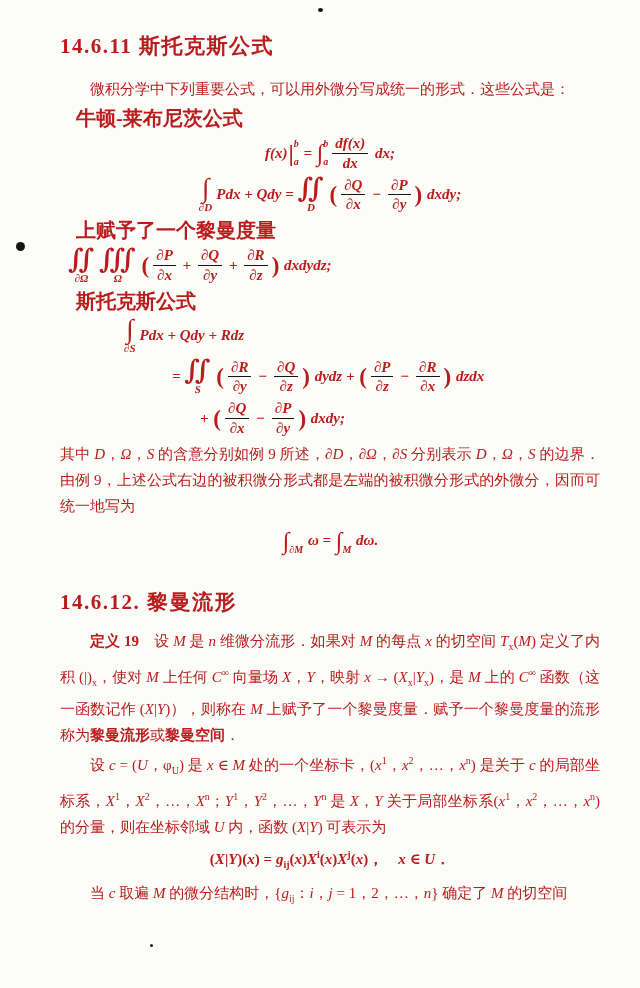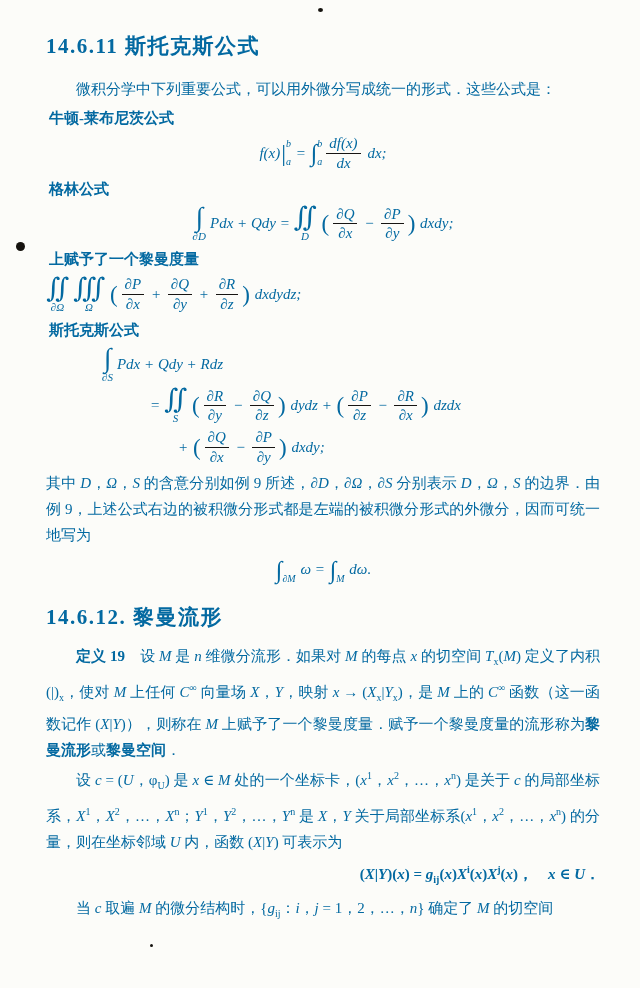--- a/index.html
+++ b/index.html
@@ -1,47 +1,47 @@
 <!DOCTYPE html>
 <html><head>
 <meta charset="utf-8">
 <style>
   html,body{margin:0;padding:0;background:#f4f4f0;}
   .page{position:relative;width:640px;height:988px;box-sizing:border-box;
-        padding:30px 40px 0 46px;background:#fcfcf9;color:#0369a1;
+        padding:30px 40px 0 60px;background:#fcfcf9;color:#b91c1c;
         font-family:"Liberation Serif","DejaVu Serif",serif;overflow:hidden;}
   .speck{position:absolute;background:#15130f;border-radius:50%;}
   .speck.top{left:318px;top:8px;width:5px;height:4px;}
   .speck.left{left:16px;top:242px;width:9px;height:9px;}
   .speck.bottom{left:150px;top:944px;width:3px;height:3px;}
   h1.h{font-size:21px;font-weight:bold;margin:2px 0 16px;letter-spacing:1.5px;}
-  h1.h2{margin-top:14px;margin-bottom:12px;}
+  h1.h2{margin-top:28px;margin-bottom:12px;}
   .para{font-size:15px;line-height:26px;text-align:justify;}
   .ind{text-indent:2em;}
-  .label{font-size:15px;line-height:25px;margin:4px 3px 2px;font-weight:bold;}
+  .label{font-size:20px;line-height:25px;margin:4px 16px 2px;font-weight:bold;}
   .b{font-weight:bold;}
   .it{font-style:italic;}
   sup,sub{font-size:10px;}
-  .formula{display:flex;align-items:center;margin:3px 0;font-size:15px;font-weight:normal;min-height:38px;}
+  .formula{display:flex;align-items:center;margin:3px 8px;font-size:15px;font-weight:bold;min-height:38px;}
   .f-center{justify-content:center;}
   .ft{font-style:italic;white-space:pre;}
   .frac{display:inline-flex;flex-direction:column;align-items:center;margin:0 3px;font-style:italic;}
   .frac .num{border-bottom:1.3px solid #171513;padding:0 3px;line-height:1.25;}
   .frac .den{padding:0 3px;line-height:1.25;}
   .bigop{display:inline-flex;flex-direction:column;align-items:center;margin-right:4px;}
   .bigop .glyph{font-size:27px;line-height:.95;font-style:normal;}
   .bigop .under{font-size:11px;line-height:1;font-style:italic;}
   .ss{display:inline-flex;align-items:center;margin:0 1px;}
   .ss .base{font-size:24px;line-height:1;font-style:normal;}
   .ss .scripts{display:inline-flex;flex-direction:column;justify-content:space-between;height:28px;font-size:10px;font-style:italic;line-height:1;}
   .bigp{font-size:23px;font-style:normal;line-height:1;margin:0 1px;}
   .indent1{padding-left:56px;}
   .indent2{padding-left:104px;}
   .indent3{padding-left:132px;}
-  .centerline{text-align:right;font-size:15px;line-height:26px;font-weight:bold;margin:2px 0;}
+  .centerline{text-align:center;font-size:15px;line-height:26px;font-weight:bold;margin:2px 0;}
 </style>
 </head>
 <body>
 
 <div class="page">
   <div class="speck top"></div>
   <div class="speck left"></div>
   <div class="speck bottom"></div>
 
   <h1 class="h">14.6.11 斯托克斯公式</h1>
@@ -66,21 +66,20 @@
           <span>a</span>
         </span>
       </span>
       <span class="frac">
         <span class="num">df(x)</span>
         <span class="den">dx</span>
       </span>
       <span class="ft"> dx;</span>
     </div>
 
-  <div class="label">格林公式</div>
   <div class="formula f-center">
       <span class="bigop">
         <span class="glyph">∫</span>
         <span class="under">∂D</span>
       </span>
       <span class="ft">Pdx + Qdy = </span>
       <span class="bigop">
         <span class="glyph">∬</span>
         <span class="under">D</span>
       </span>

